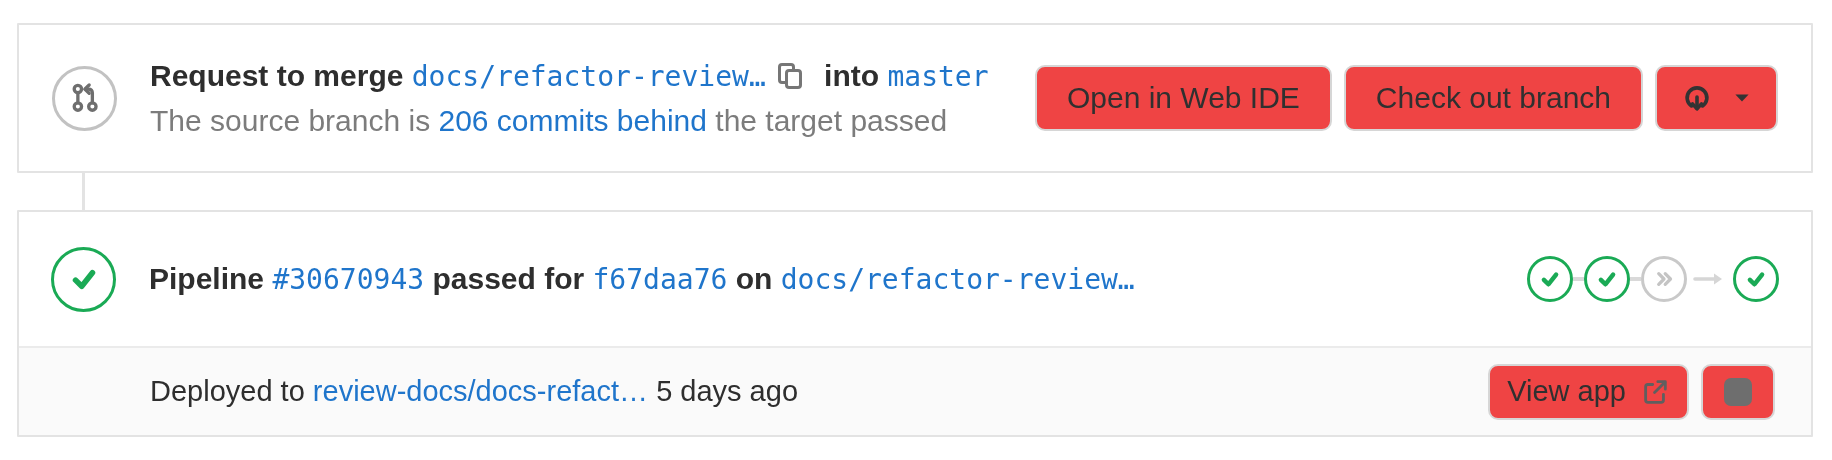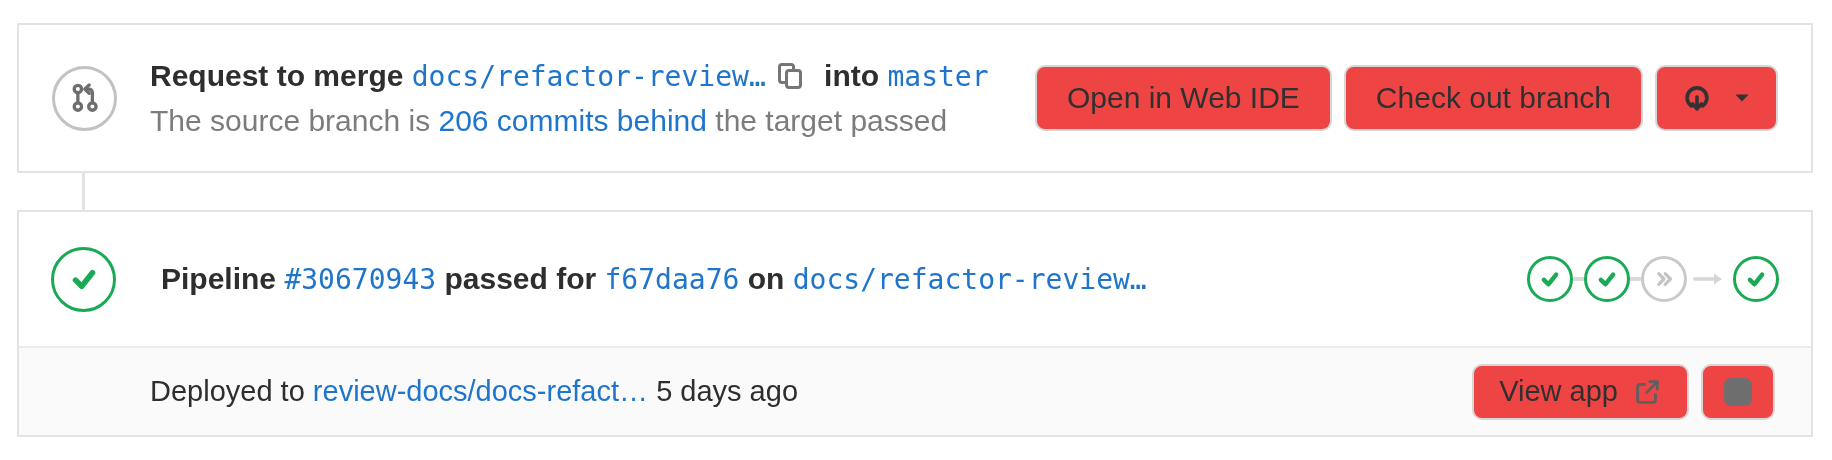--- a/index.html
+++ b/index.html
@@ -39,40 +39,40 @@
   .actions { display:flex; align-items:center; flex:none; }
   .btn {
     font-family:inherit; font-size:30px; color:#303030; background:#ef4444;
     border:2px solid #d6d6d6; border-radius:10px; height:66px; padding:0 30px;
     display:inline-flex; align-items:center; justify-content:center;
     white-space:nowrap; cursor:pointer; line-height:1;
   }
   .btn + .btn { margin-left:12px; }
   .btn-download { margin-left:28px; padding:0 23px; gap:17px; }
 
-  .pipeline-row { height:134px; display:flex; align-items:center; padding:0 32px; background:#fff;gap:12px; }
+  .pipeline-row { height:134px; display:flex; align-items:center; padding:0 32px; background:#fff; }
   .pipeline-text { flex:1; min-width:0; font-size:30px; font-weight:700; color:#2e2e2e; white-space:nowrap; }
 
   .mini-graph { display:flex; align-items:center; flex:none; }
   .stage-circle {
     width:46px; height:46px; border-radius:50%;
     display:flex; align-items:center; justify-content:center;
     background:#fff; cursor:pointer; flex:none;
   }
   .stage-passed { border:3px solid #1aaa55; }
   .stage-skipped { border:3px solid #c9c9c9; }
   .stage-line { width:11px; height:4px; background:#d9d9d9; flex:none; }
   .stage-arrow { margin:0 8px 0 6px; flex:none; display:flex; align-items:center; }
 
   .deploy-row {
     flex:1; background:#fafafa; border-top:2px solid #ebebeb;
     display:flex; align-items:center; padding:0 36px 0 131px;
   }
   .deploy-text { flex:1; min-width:0; font-size:29px; color:#2e2e2e; white-space:nowrap; }
-  .btn-sm { height:56px; font-size:29px; padding:0 25px; gap:14px; border-radius:10px; }
+  .btn-sm { height:56px; font-size:29px; padding:0 17px; gap:14px; border-radius:10px; }
   .btn-stop { width:74px; padding:0; margin-left:13px; }
   .stop-square { width:28px; height:28px; background:#6e6e6e; border-radius:7px; }
 
   svg { display:block; }
 </style>
 </head>
 <body>
 
 <div class="card" id="mr-card">
   <div class="icon-circle mr-circle">

